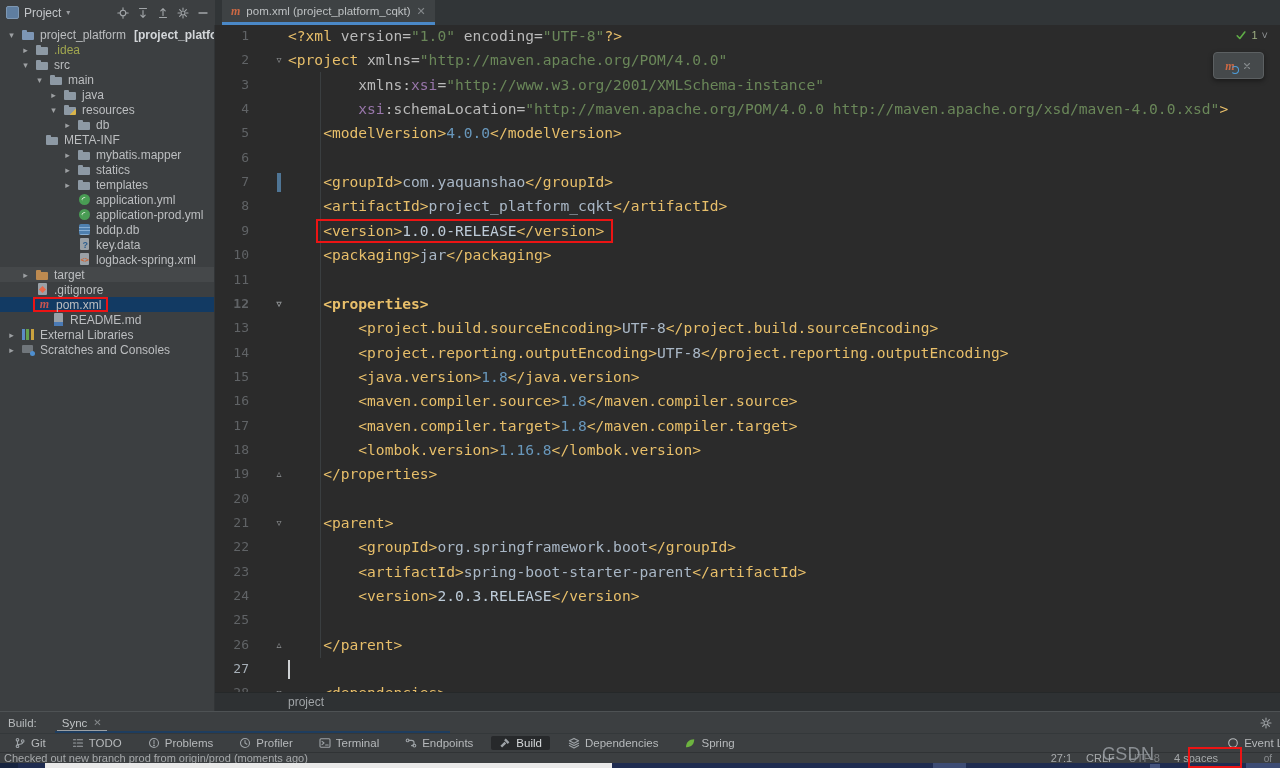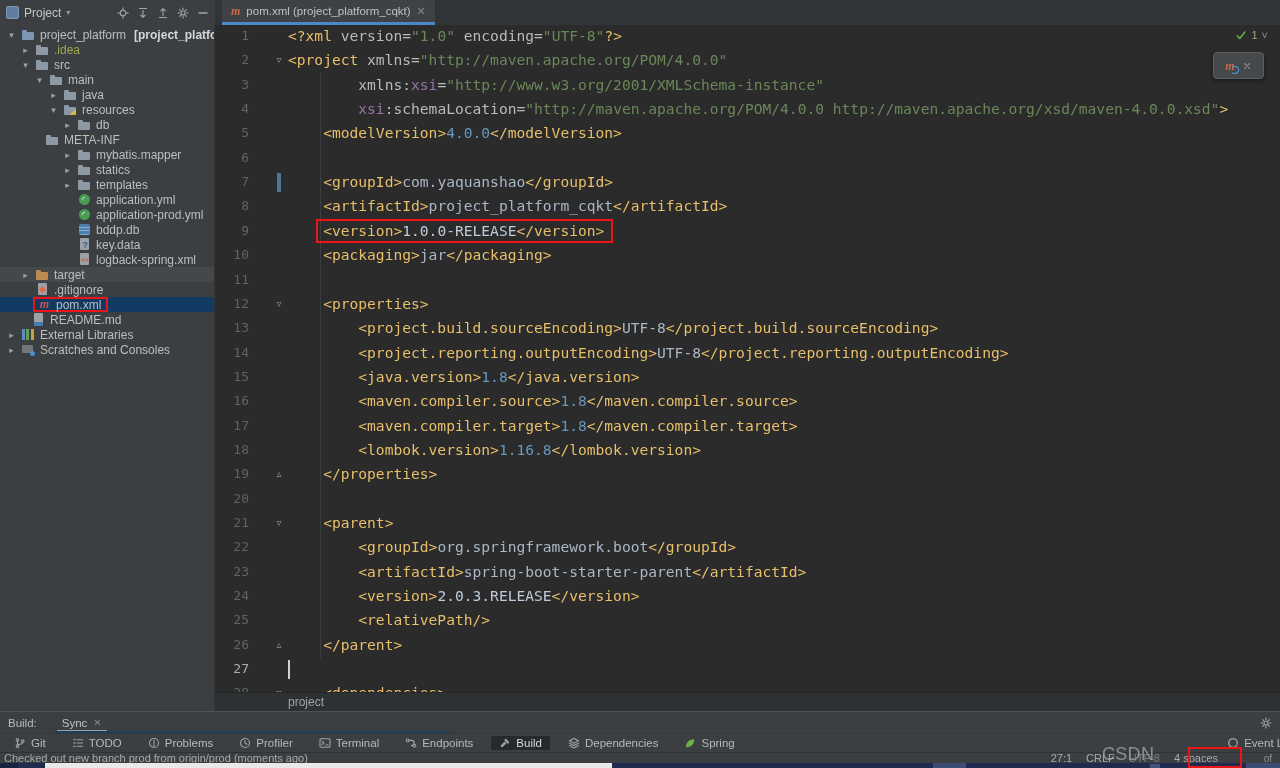--- a/index.html
+++ b/index.html
@@ -244,21 +244,21 @@
           <span class="ticon ticon-gitignore-file"></span>
           <span class="tree-label">.gitignore</span>
         </div>
         <div class="tree-row selected" style="padding-left: 20px;">
           <span class="tree-arrow"></span>
           <span class="red-box-wrap">
             <span class="ticon ticon-maven-file">m</span>
             <span class="tree-label">pom.xml</span>
           </span>
         </div>
-        <div class="tree-row" style="padding-left: 16px;">
+        <div class="tree-row" style="padding-left: 36px;">
           <span class="tree-arrow"></span>
           <span class="ticon ticon-markdown-file"></span>
           <span class="tree-label">README.md</span>
         </div>
         <div class="tree-row" style="padding-left: 6px;">
           <span class="tree-arrow">▸</span>
           <span class="ticon ticon-external-libraries"></span>
           <span class="tree-label">External Libraries</span>
         </div>
         <div class="tree-row" style="padding-left: 6px;">
@@ -312,21 +312,21 @@
           <span class="line-box" style="left: 101.16px; width: 293.28px;"></span>
         </div>
         <div class="code-line" style="top: 218.15px;">
           <span class="ln">10</span>
           <span class="code-text"><span class="c-text">    </span><span class="c-tag">&lt;packaging&gt;</span><span class="c-text">jar</span><span class="c-tag">&lt;/packaging&gt;</span></span>
         </div>
         <div class="code-line" style="top: 242.5px;">
           <span class="ln">11</span>
           <span class="code-text"></span>
         </div>
-        <div class="code-line" style="top: 266.85px;">
+        <div class="code-line" style="top: 266.85px; font-weight: bold;">
           <span class="ln">12</span>
           <span class="fold">▿</span>
           <span class="code-text"><span class="c-text">    </span><span class="c-tag">&lt;properties&gt;</span></span>
         </div>
         <div class="code-line" style="top: 291.2px;">
           <span class="ln">13</span>
           <span class="code-text"><span class="c-text">        </span><span class="c-tag">&lt;project.build.sourceEncoding&gt;</span><span class="c-text">UTF-8</span><span class="c-tag">&lt;/project.build.sourceEncoding&gt;</span></span>
         </div>
         <div class="code-line" style="top: 315.55px;">
           <span class="ln">14</span>
@@ -369,21 +369,20 @@
         <div class="code-line" style="top: 534.7px;">
           <span class="ln">23</span>
           <span class="code-text"><span class="c-text">        </span><span class="c-tag">&lt;artifactId&gt;</span><span class="c-text">spring-boot-starter-parent</span><span class="c-tag">&lt;/artifactId&gt;</span></span>
         </div>
         <div class="code-line" style="top: 559.05px;">
           <span class="ln">24</span>
           <span class="code-text"><span class="c-text">        </span><span class="c-tag">&lt;version&gt;</span><span class="c-ver">2.0.3.RELEASE</span><span class="c-tag">&lt;/version&gt;</span></span>
         </div>
         <div class="code-line" style="top: 583.4px; padding-left: 19px;">
           <span class="ln">25</span>
-          <span class="code-text"><span class="c-text">        </span><span class="c-tag">&lt;relativePath/&gt;</span></span>
         </div>
         <div class="code-line" style="top: 607.75px;">
           <span class="ln">26</span>
           <span class="fold">▵</span>
           <span class="code-text"><span class="c-text">    </span><span class="c-tag">&lt;/parent&gt;</span></span>
         </div>
         <div class="code-line" style="top: 632.1px;">
           <span class="ln cur">27</span>
           <span class="code-text"></span>
           <span class="caret-bar"></span>

